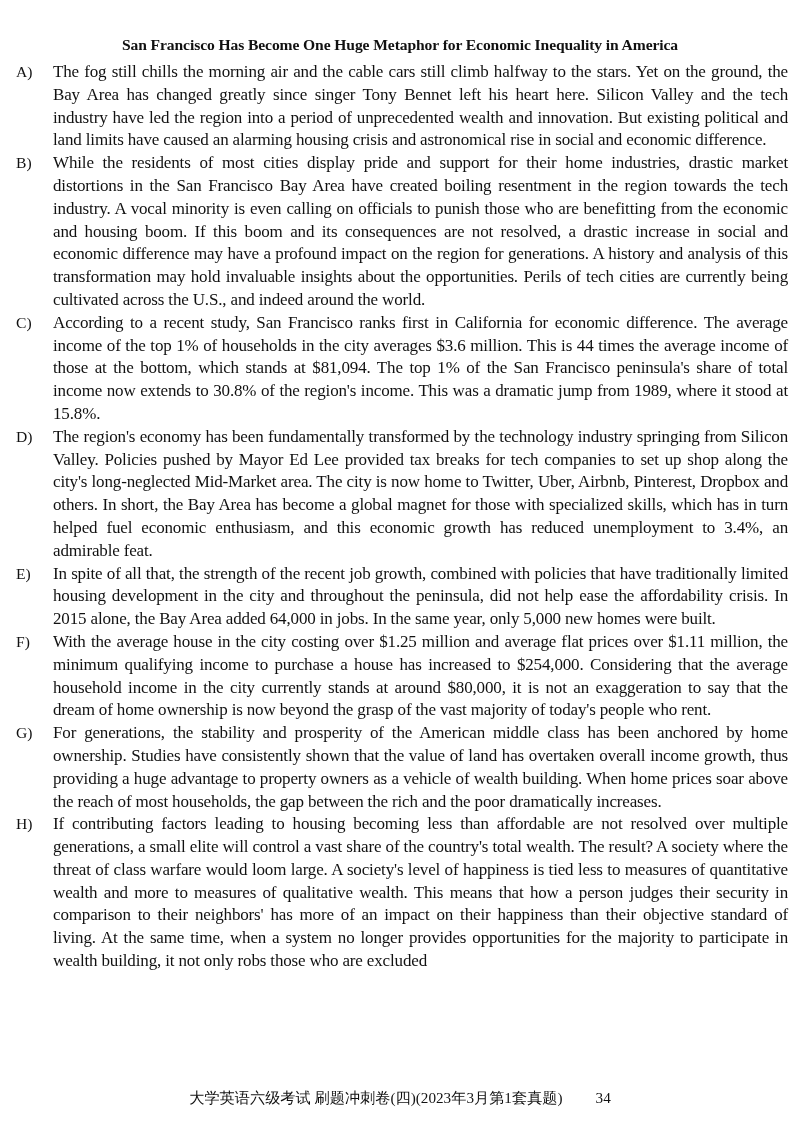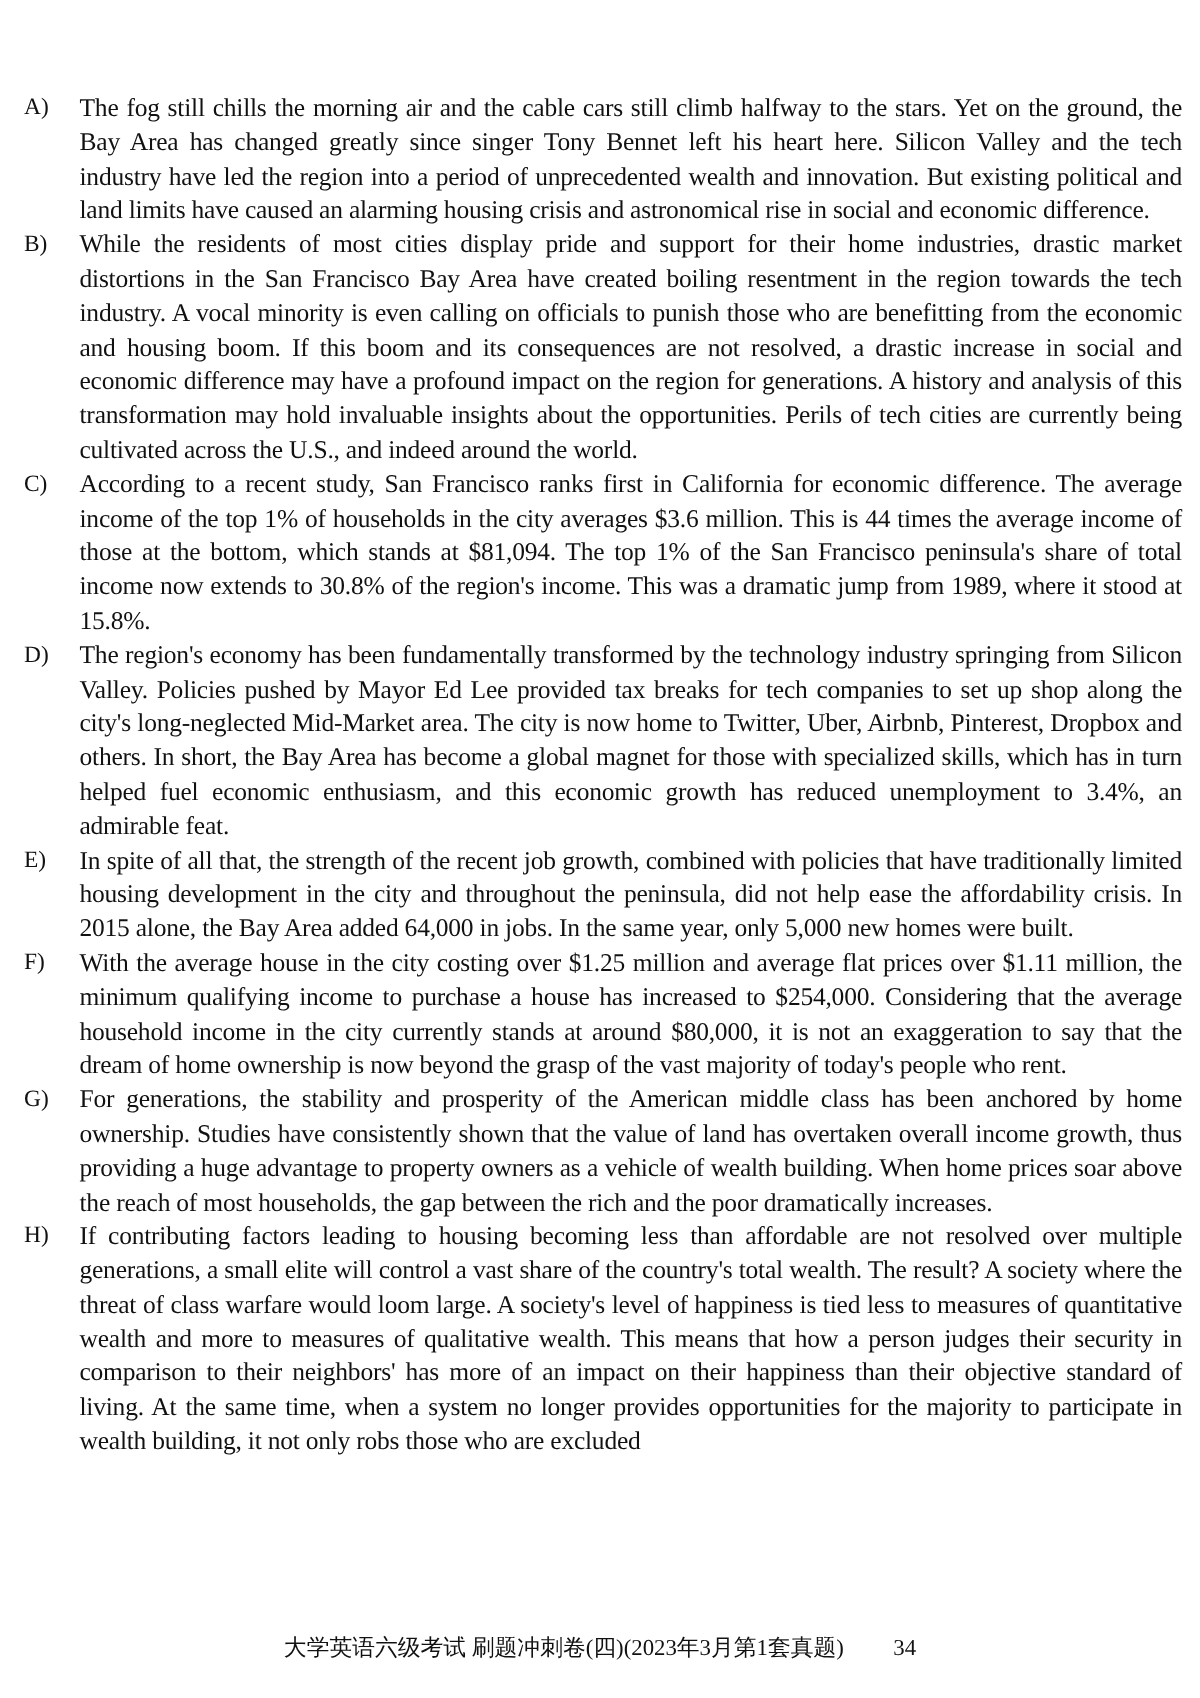--- a/index.html
+++ b/index.html
@@ -26,20 +26,21 @@
   .footer {
     position: absolute; left: 0; width: 800px; top: 1088px;
     text-align: center; font-size: 15.2px;
   }
   .footer .pg { margin-left: 33px; text-align: center; }
 </style>
 </head>
 <body>
 
 <div class="page">
+  <div class="title">San Francisco Has Become One Huge Metaphor for Economic Inequality in America</div>
 
   <div class="paras">
     <div class="para">
       <span class="label">A)</span>
       <span class="text">The fog still chills the morning air and the cable cars still climb halfway to the stars. Yet on the ground, the Bay Area has changed greatly since singer Tony Bennet left his heart here. Silicon Valley and the tech industry have led the region into a period of unprecedented wealth and innovation. But existing political and land limits have caused an alarming housing crisis and astronomical rise in social and economic difference.</span>
     </div>
     <div class="para">
       <span class="label">B)</span>
       <span class="text">While the residents of most cities display pride and support for their home industries, drastic market distortions in the San Francisco Bay Area have created boiling resentment in the region towards the tech industry. A vocal minority is even calling on officials to punish those who are benefitting from the economic and housing boom. If this boom and its consequences are not resolved, a drastic increase in social and economic difference may have a profound impact on the region for generations. A history and analysis of this transformation may hold invaluable insights about the opportunities. Perils of tech cities are currently being cultivated across the U.S., and indeed around the world.</span>
     </div>

